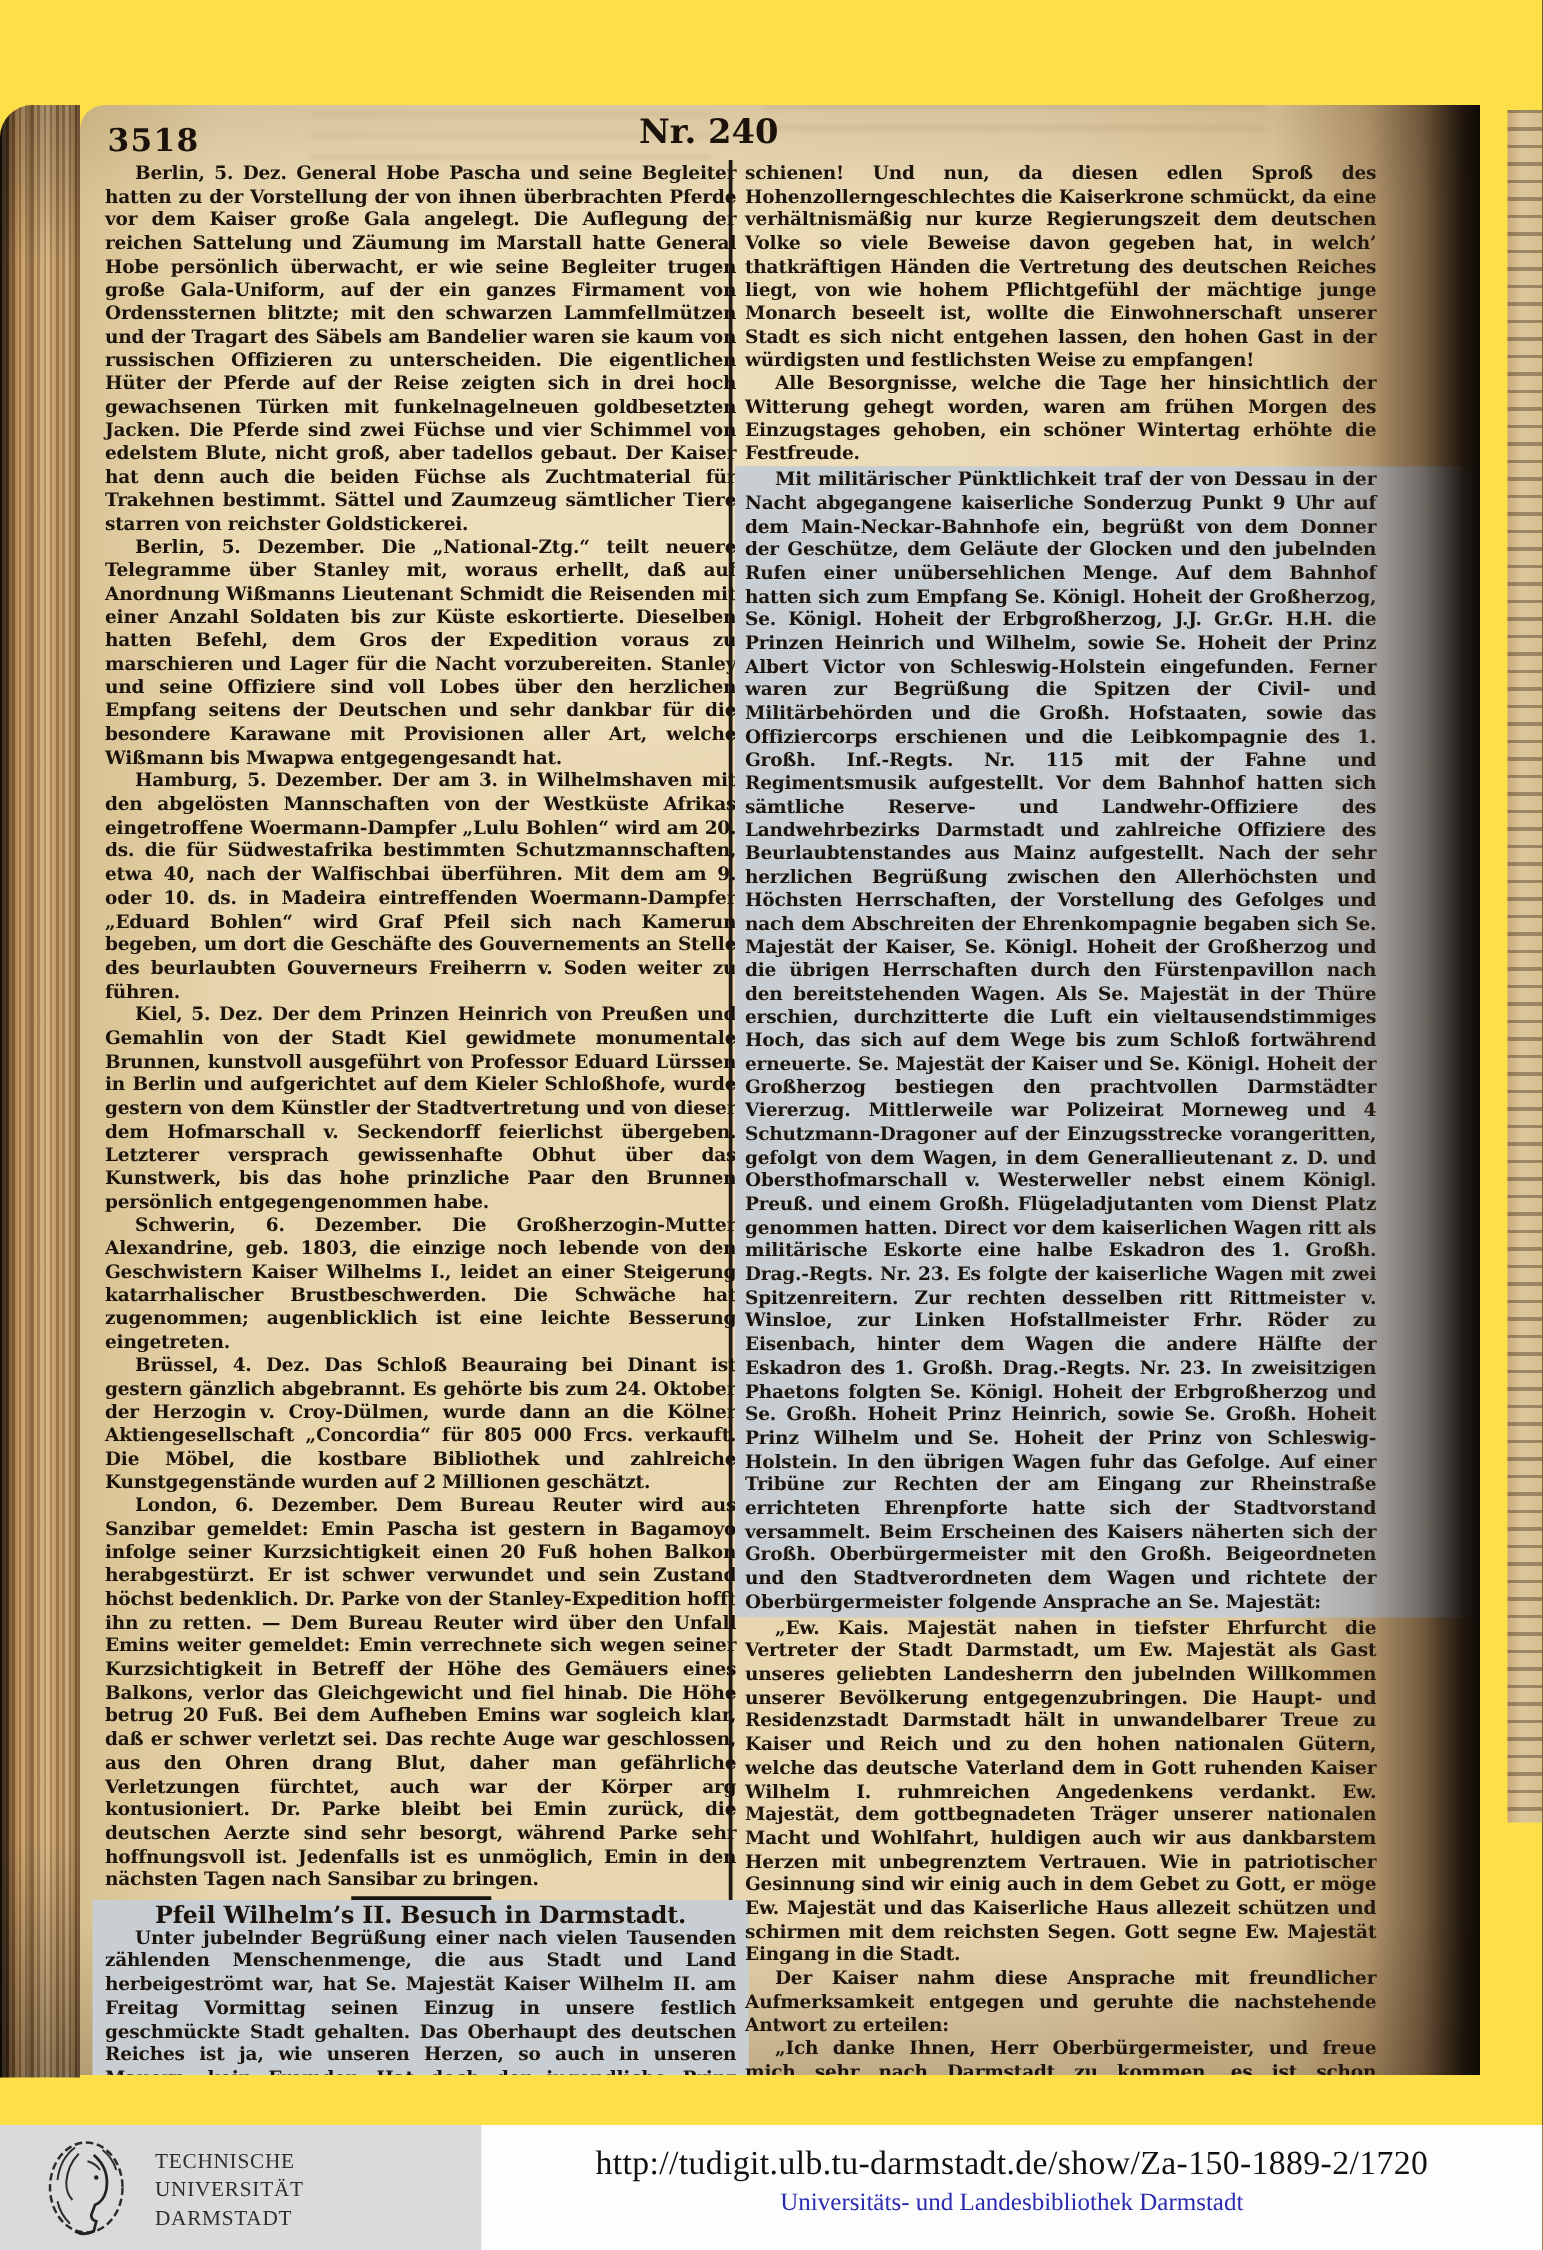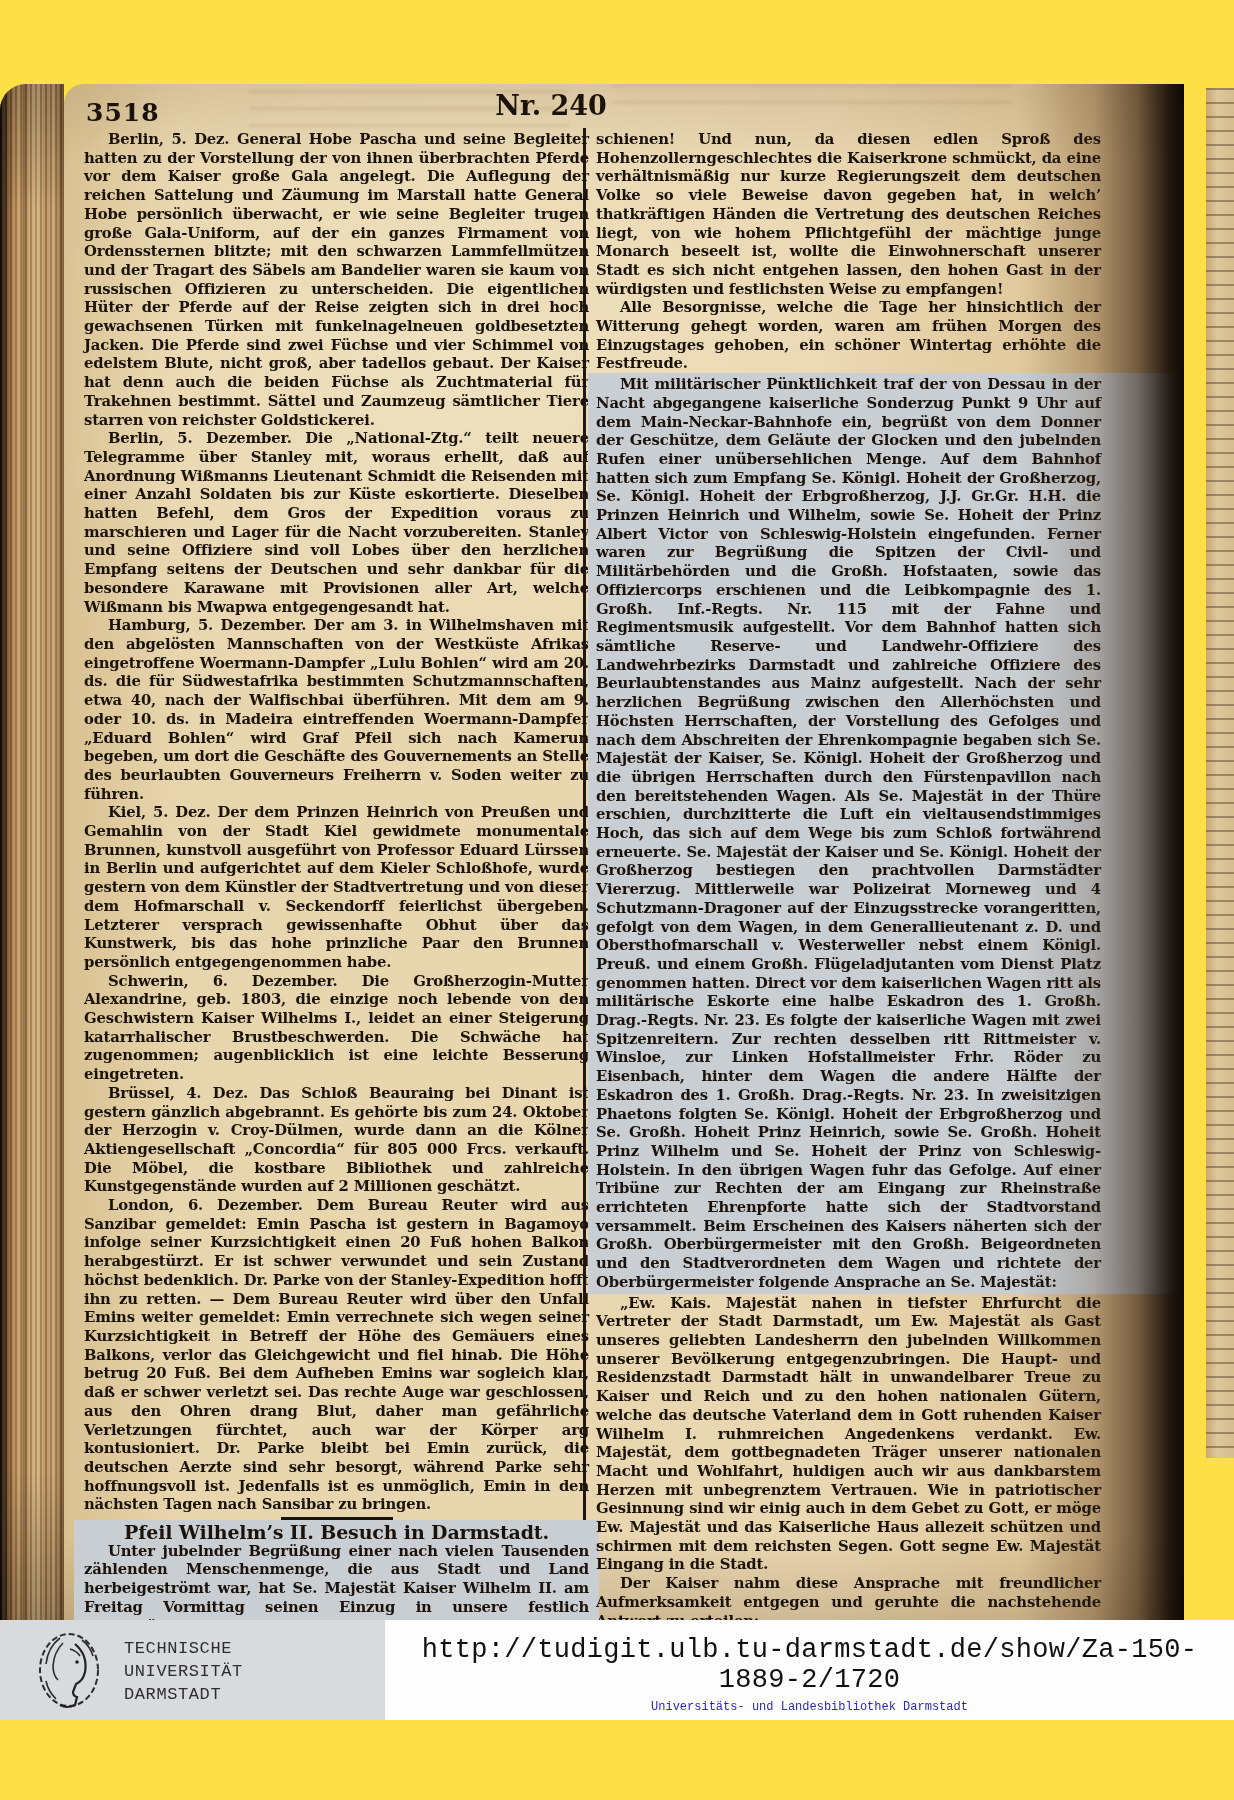--- a/index.html
+++ b/index.html
@@ -17,49 +17,49 @@
     background:
       radial-gradient(60% 35% at 35% 18%,rgba(255,250,228,.30),rgba(255,250,228,0) 70%),
       linear-gradient(180deg,rgba(120,90,50,.16),rgba(120,90,50,0) 5%,rgba(120,90,50,0) 92%,rgba(90,60,30,.28)),
       linear-gradient(90deg,#d8c191 0%,#e7d5ad 10%,#e9d7b1 68%,#e0c99d 86%,#d0ae7d 96%,#b98f5c 100%);
     color:#1b130b;}
   .ghost{position:absolute;opacity:.5;filter:blur(1.6px);pointer-events:none;
     background:repeating-linear-gradient(180deg,rgba(122,96,56,.28) 0 3px,rgba(122,96,56,0) 3px 17px);}
   .g1{left:185px;top:6px;width:320px;height:40px;}
   .g2{left:548px;top:0;width:400px;height:28px;}
   .pageno{position:absolute;left:22px;top:14px;font-size:25px;font-weight:bold;letter-spacing:1px;}
-  .issue{position:absolute;left:402px;top:6px;width:170px;text-align:center;font-size:27px;font-weight:bold;}
+  .issue{position:absolute;left:418px;top:6px;width:170px;text-align:center;font-size:27px;font-weight:bold;}
   .divider{position:absolute;left:519px;top:44px;bottom:0;width:3px;background:#201811;}
   .col{position:absolute;top:46px;width:505px;font-size:14.8px;line-height:18.7px;font-weight:bold;
        letter-spacing:-0.15px;text-align:justify;}
   .col.left{left:20px;}
   .col.right{left:532px;}
   .col p{margin:0;text-indent:24px;}
   .col p.cont{text-indent:0;}
   .hl-left{background:#c9ced2;margin:0 -10px;padding:3px 10px 60px 10px;}
   .hl-right{background:#c9ced2;margin:0 -88px 0 -8px;padding:2px 88px 2px 8px;}
   .rule{width:112px;height:3px;background:#18120c;margin:3px auto 0;}
   .headline{text-align:center;font-size:19px;font-weight:bold;margin:2px 0 3px;text-indent:0 !important;}
   
   .gutter{position:absolute;right:0;top:0;bottom:0;width:165px;pointer-events:none;
     background:linear-gradient(90deg,rgba(40,24,10,0) 0%,rgba(62,40,20,.22) 45%,rgba(40,24,12,.55) 72%,rgba(18,11,6,.92) 92%,#0f0905 100%);}
   
   .next-page{position:absolute;left:1206px;top:88px;width:28px;height:1370px;
     background:linear-gradient(90deg,#caa876,#dcc79c 40%,#d5bd8e);filter:blur(.6px);}
   .next-page:after{content:"";position:absolute;inset:0;
     background:repeating-linear-gradient(180deg,rgba(55,38,20,.38) 0 2.5px,rgba(55,38,20,0) 2.5px 14px);}
   
-  .footer{position:absolute;left:0;top:1620px;width:1234px;height:100px;background:#d9dadb;
-    font-family:Liberation Mono, monospace;}
+  .footer{position:absolute;left:0;top:1700px;width:1234px;height:100px;background:#d9dadb;
+    font-family:Liberation Serif, serif;}
   .panel{position:absolute;left:385px;top:0;right:0;bottom:0;background:#fdfdfd;text-align:center;}
   .logo{position:absolute;left:30px;top:9px;}
   .uni{position:absolute;left:124px;top:17px;font-size:17px;line-height:23px;color:#2e2e2e;
        letter-spacing:.6px;font-weight:500;}
   .url{margin-top:15px;font-size:27px;color:#101010;letter-spacing:.3px;text-align:center;}
-  .lib{margin-top:5px;font-size:12px;color:#2a2ab0;}
+  .lib{margin-top:5px;font-size:20px;color:#2a2ab0;}
 </style>
 </head>
 <body>
 
 <div class="stage">
 
   <div class="edge-stack"></div>
 
   <div class="page">
     <div class="ghost g1"></div>

